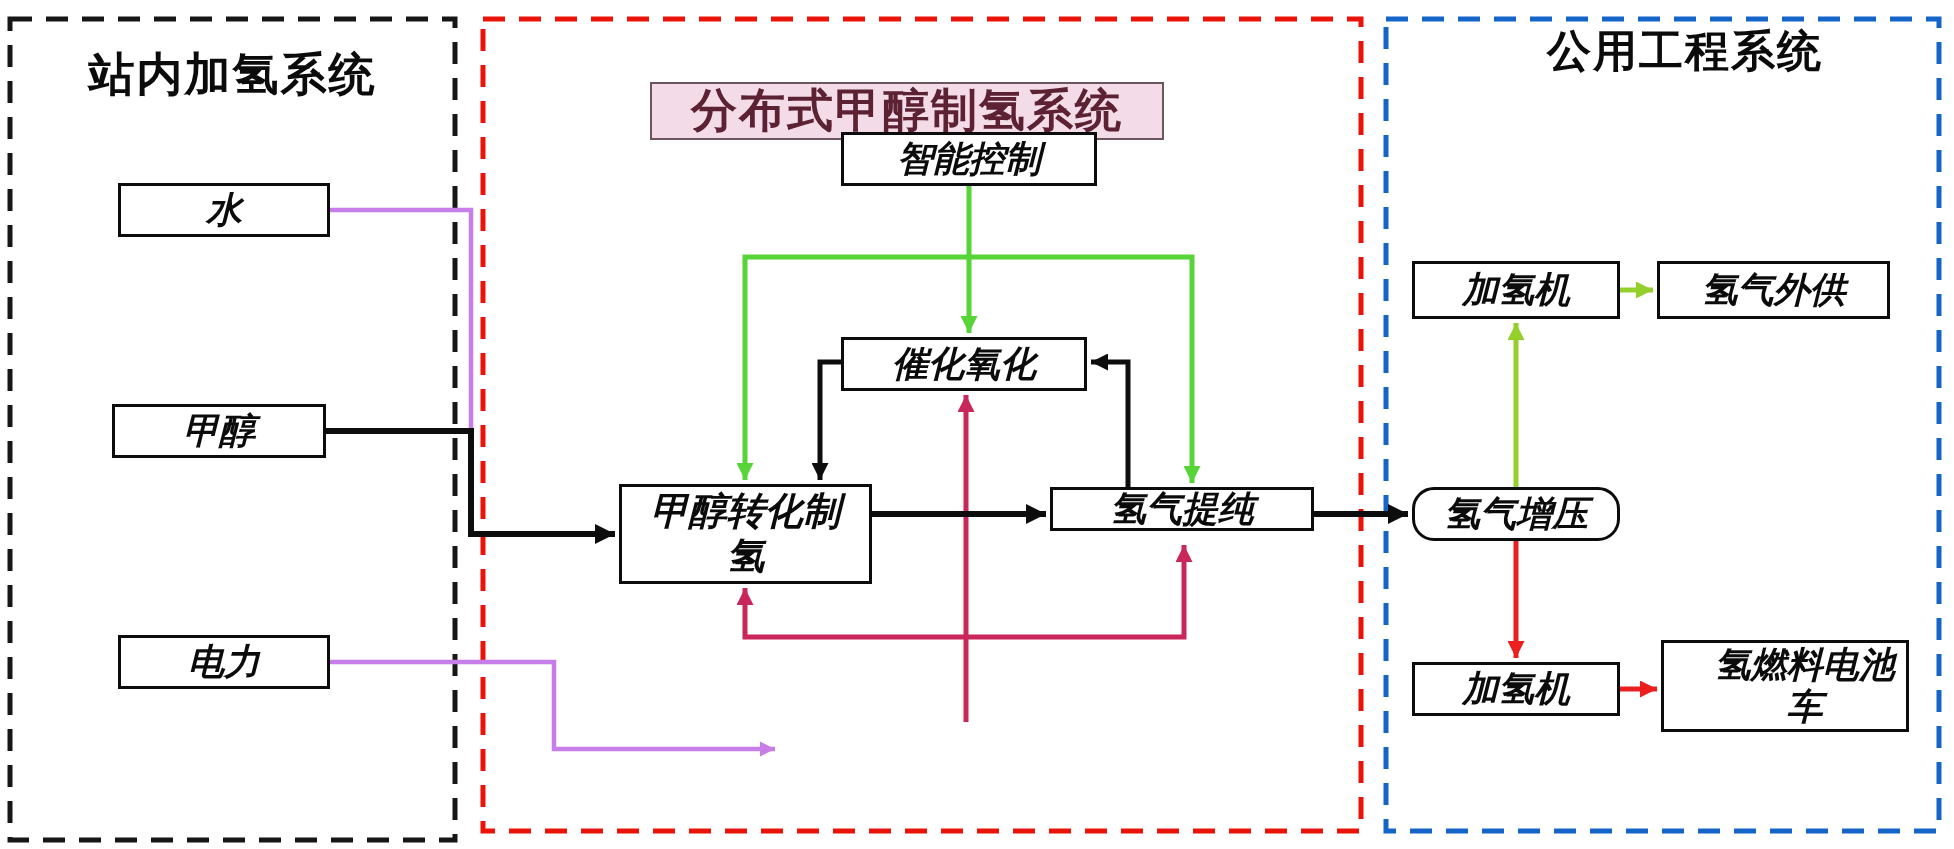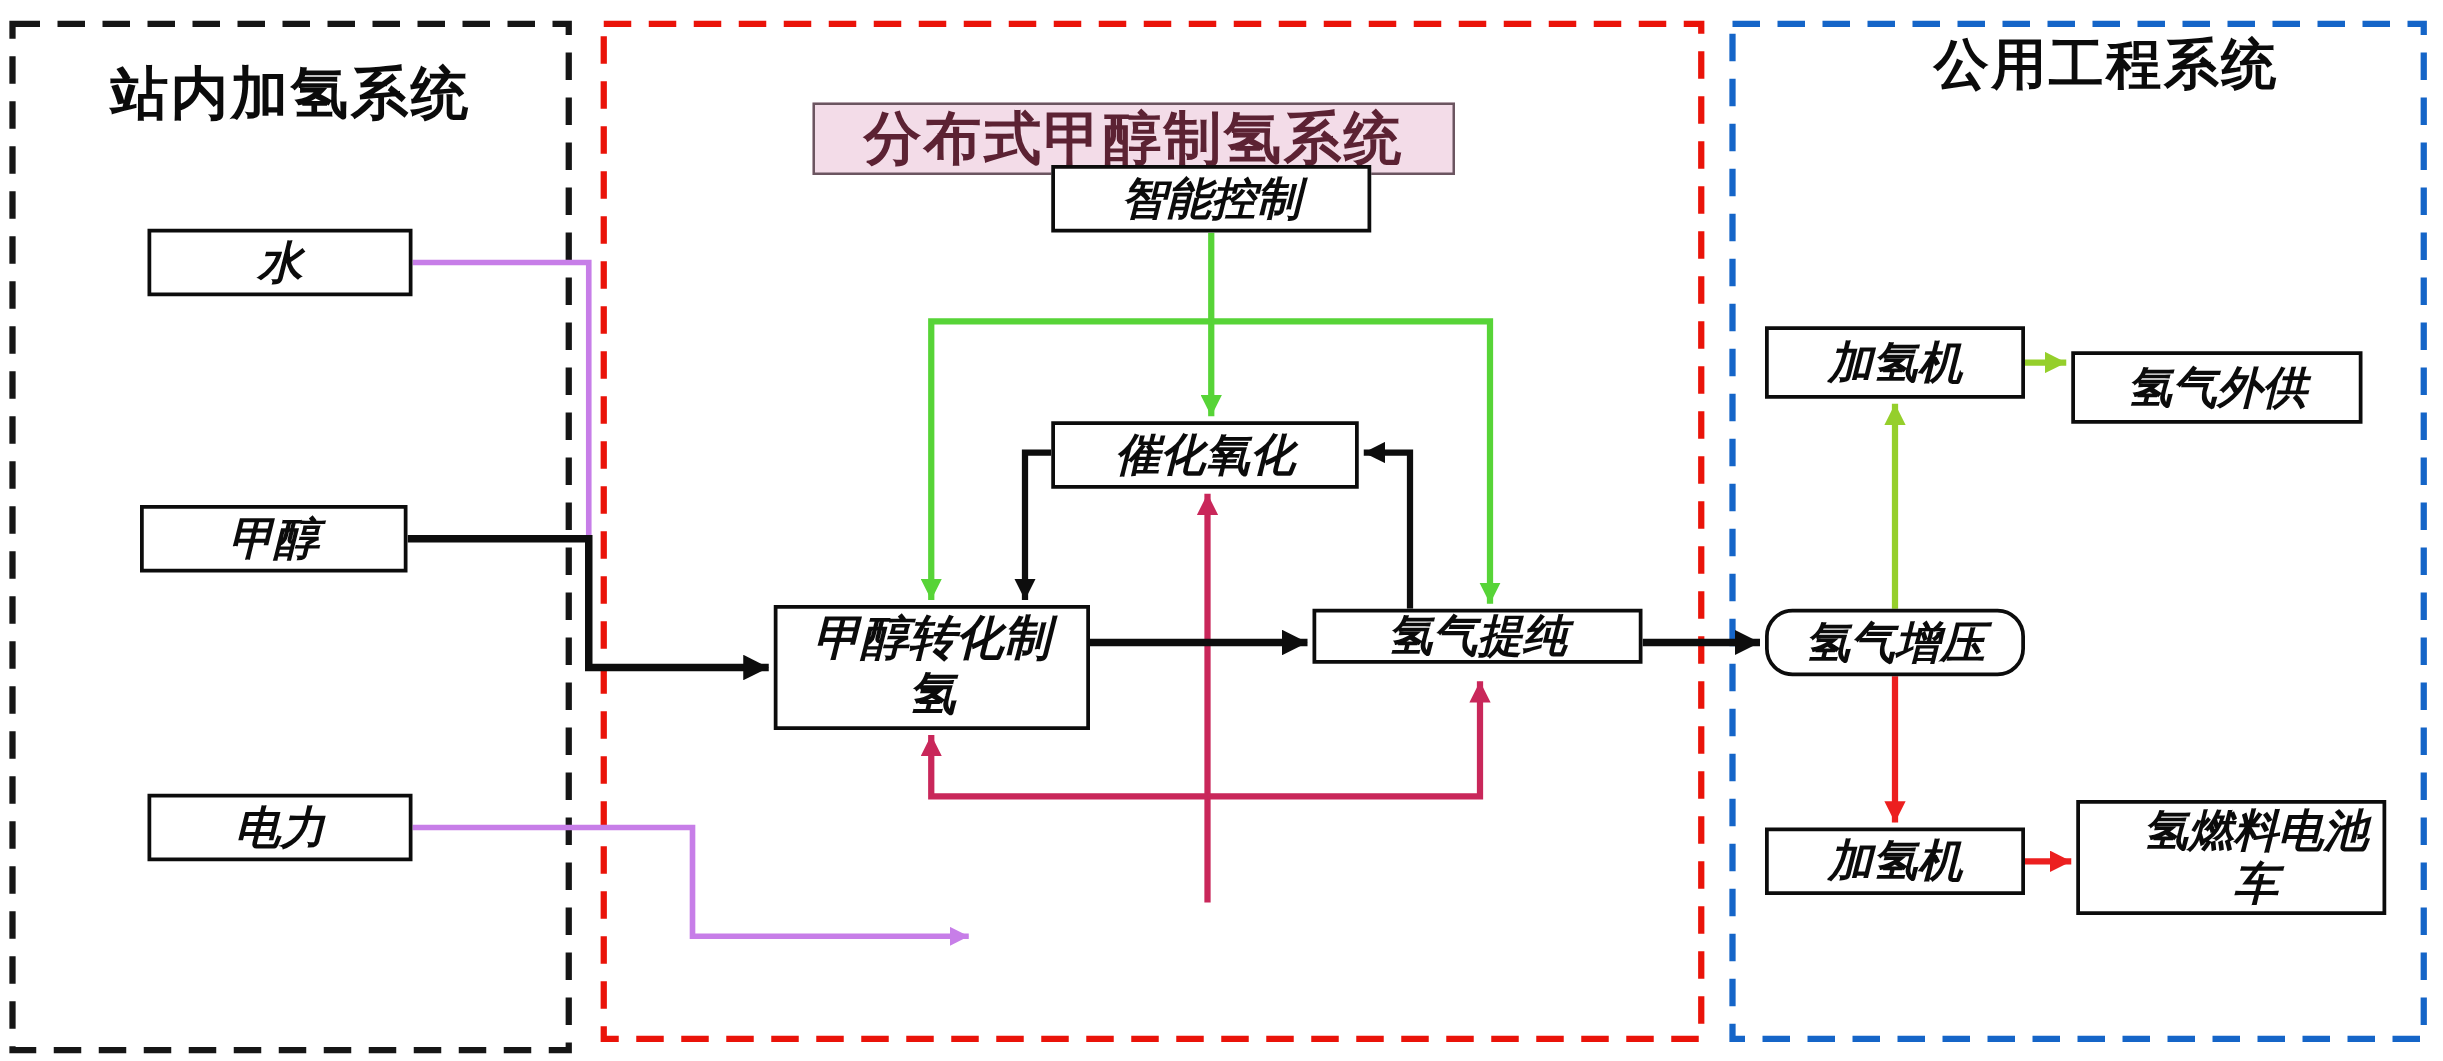--- a/index.html
+++ b/index.html
@@ -85,21 +85,21 @@
   .n-water            { left: 118px;  top: 183px; width: 212px; height: 54px; }
   .n-methanol         { left: 112px;  top: 404px; width: 214px; height: 54px; }
   .n-power            { left: 118px;  top: 635px; width: 212px; height: 54px; }
   .n-control          { left: 841px;  top: 132px; width: 256px; height: 54px; }
   .n-oxidation        { left: 841px;  top: 337px; width: 246px; height: 54px; }
   .n-reformer         { left: 619px;  top: 484px; width: 253px; height: 100px; font-size: 38px; }
   .n-reformer .lbl    { display: inline-block; width: 5.4em; white-space: normal; }
   .n-purify           { left: 1050px; top: 487px; width: 264px; height: 44px; }
   .n-devices          { left: 779px;  top: 722px; width: 370px; height: 54px; }
   .n-dispenser-top    { left: 1412px; top: 261px; width: 208px; height: 58px; }
-  .n-export           { left: 1657px; top: 261px; width: 233px; height: 58px; margin-top: 20px; }
+  .n-export           { left: 1657px; top: 261px; width: 233px; height: 58px; }
   .n-boost            { left: 1412px; top: 487px; width: 208px; height: 54px; border-radius: 22px; }
   .n-dispenser-bottom { left: 1412px; top: 662px; width: 208px; height: 54px; }
   .n-vehicle          { left: 1661px; top: 640px; width: 248px; height: 92px; padding-left: 39px; }
   .n-vehicle .lbl     { display: inline-block; width: 5.4em; white-space: normal; }
 </style>
 </head>
 <body>
 
 <div class="canvas">
 

